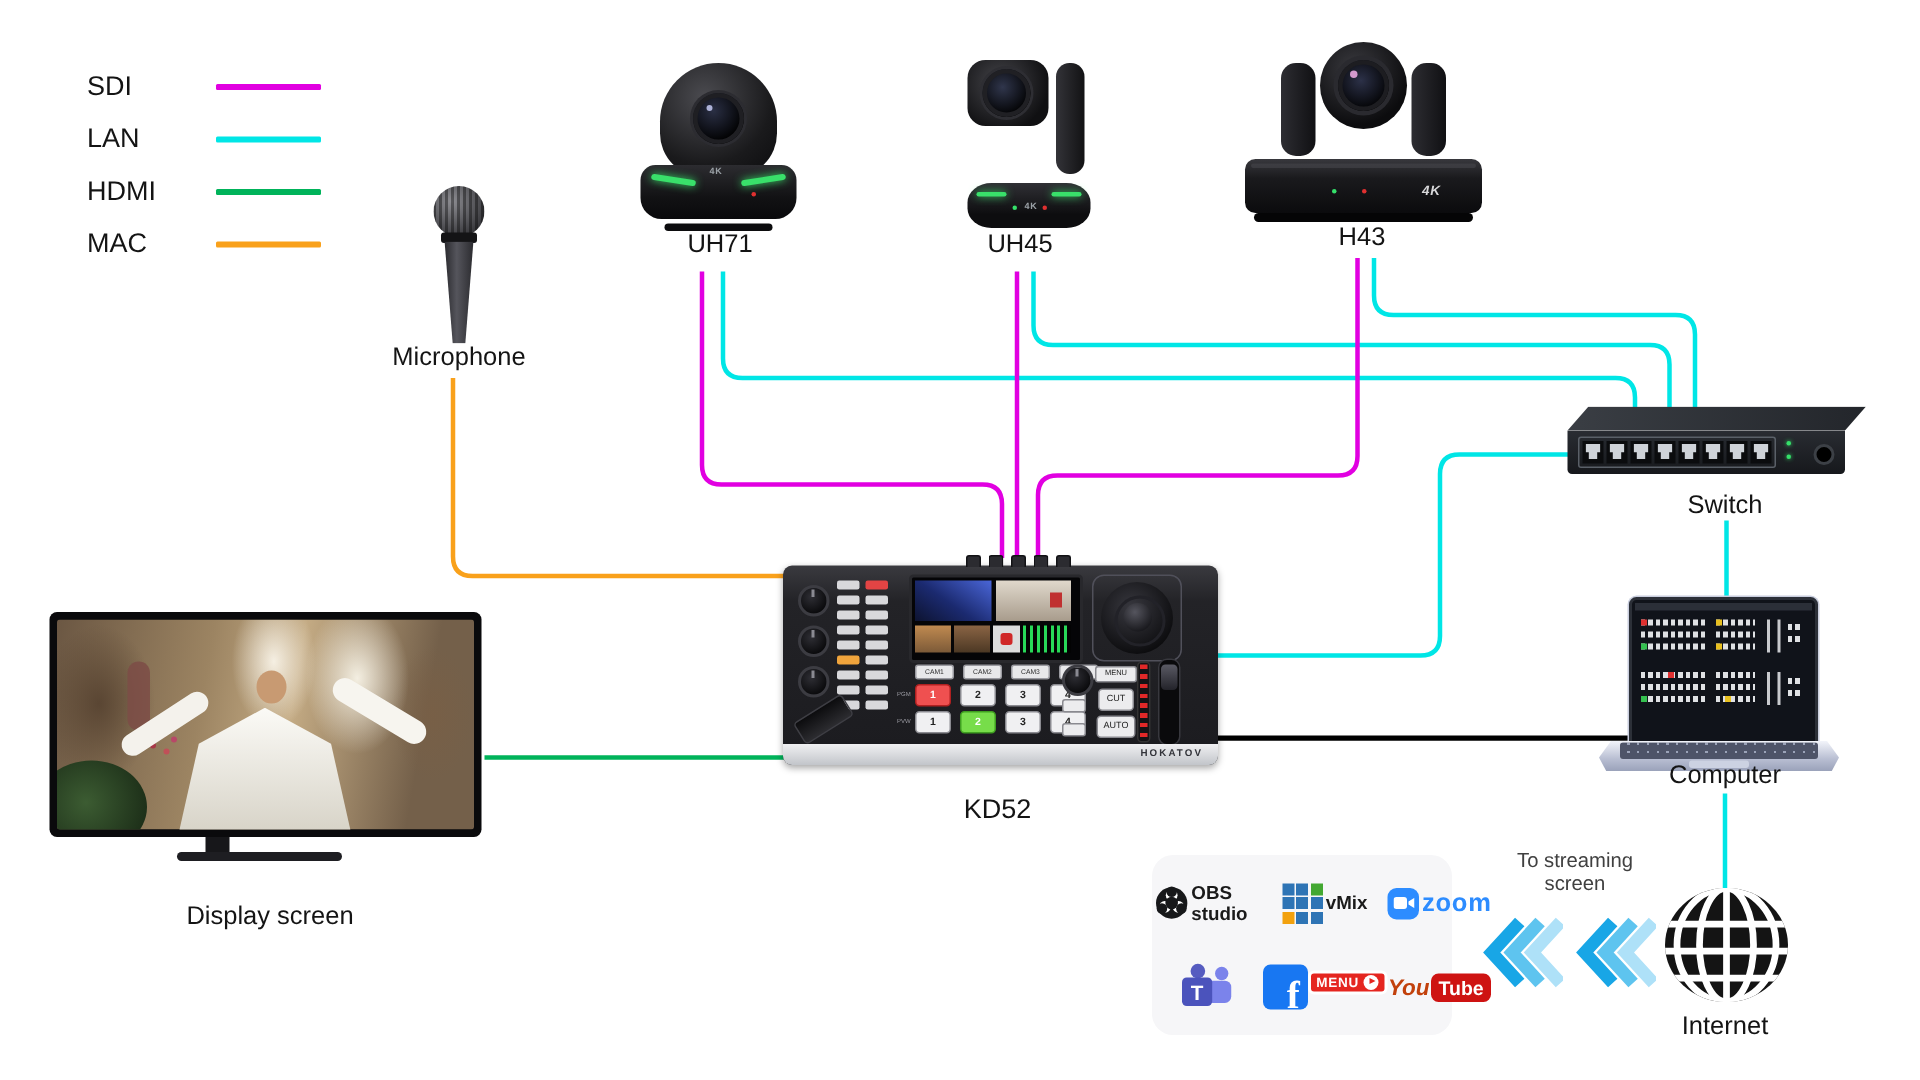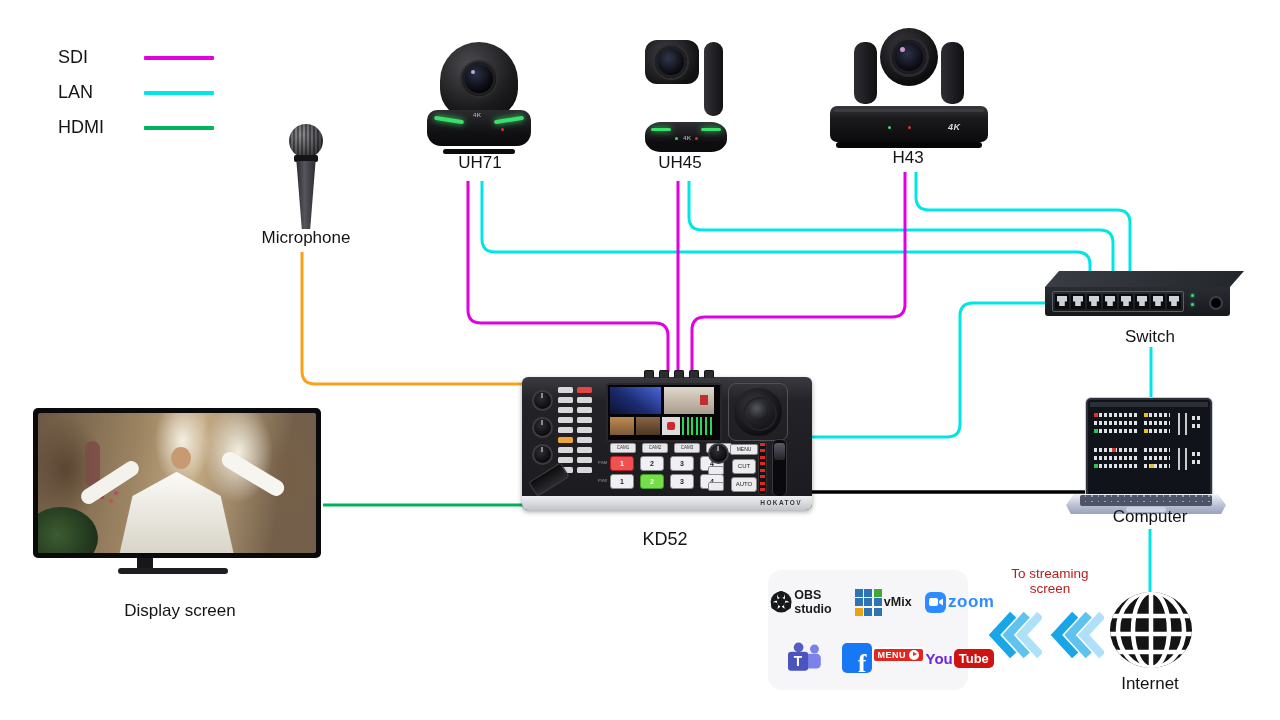--- a/index.html
+++ b/index.html
@@ -174,24 +174,24 @@
   #vmix-grid div{width:8px;height:8px;}
   .zoom-ic{width:21px;height:21px;border-radius:6px;display:flex;align-items:center;justify-content:center;}
   .zoom-word{font-size:17px;font-weight:bold;letter-spacing:.5px;}
   .fb-box{width:30px;height:30px;border-radius:5px;position:relative;overflow:hidden;}
   .fb-f{position:absolute;right:5px;bottom:-6px;color:#fff;font-family:"Liberation Serif",serif;font-weight:bold;font-size:26px;}
   .live-badge{margin-top:-7px;z-index:2;display:flex;align-items:center;gap:3px;border:2px solid #fff;border-radius:4px;padding:1px 4px;}
   .live-word{color:#fff;font-size:9px;font-weight:bold;letter-spacing:.5px;}
   .live-play{width:10px;height:10px;border-radius:50%;background:#fff;position:relative;}
   .live-play::after{content:"";position:absolute;left:4px;top:2.5px;border-left:4px solid #e52620;border-top:2.5px solid rgba(0,0,0,0);border-bottom:2.5px solid rgba(0,0,0,0);}
   .yt{display:flex;align-items:center;gap:1px;}
-  .yt-you{font-size:15px;font-weight:bold;color:#6d28d9;}
+  .yt-you{font-size:15px;font-weight:bold;color:#c2410c;font-style:italic;}
   .yt-tube{font-size:13px;font-weight:bold;color:#fff;border-radius:5px;padding:2px 5px;}
 
-  .note{position:absolute;left:985px;top:566px;width:130px;text-align:center;font-size:13.5px;color:#b91c1c;line-height:15px;}
+  .note{position:absolute;left:985px;top:566px;width:130px;text-align:center;font-size:13.5px;color:#404040;line-height:15px;}
   .chevron-group{position:absolute;width:56px;height:54px;}
 
   .globe{position:absolute;left:1107px;top:590px;}
 </style>
 </head>
 <body>
 <div class="stage">
 
 <svg class="layer" id="wires">
       <path d="M468,181 V310 Q468,323 481,323 H655 Q668,323 668,336 V372" stroke="#E100E1" stroke-width="3" fill="none"></path>
@@ -213,20 +213,24 @@
     <span class="lg-label">SDI</span>
     <span class="lg-line" style="background-color: rgb(225, 0, 225);"></span>
   </div>
   <div class="lg-row">
     <span class="lg-label">LAN</span>
     <span class="lg-line" style="background-color: rgb(0, 230, 230);"></span>
   </div>
   <div class="lg-row">
     <span class="lg-label">HDMI</span>
     <span class="lg-line" style="background-color: rgb(0, 179, 90);"></span>
+  </div>
+  <div class="lg-row">
+    <span class="lg-label">MAC</span>
+    <span class="lg-line" style="background-color: rgb(249, 161, 27);"></span>
   </div>
 </div>
 
 <div class="cam" style="left:427px;top:42px;width:104px;height:112px;">
   <div class="uh71-head">
     <div class="uh71-lens"></div>
   </div>
   <div class="uh71-base">
     <span class="cam-badge" style="left:46px;top:2px;">4K</span>
     <div class="g-stripe" style="left:7px;top:8px;width:30px;height:4px;transform:rotate(9deg);"></div>

